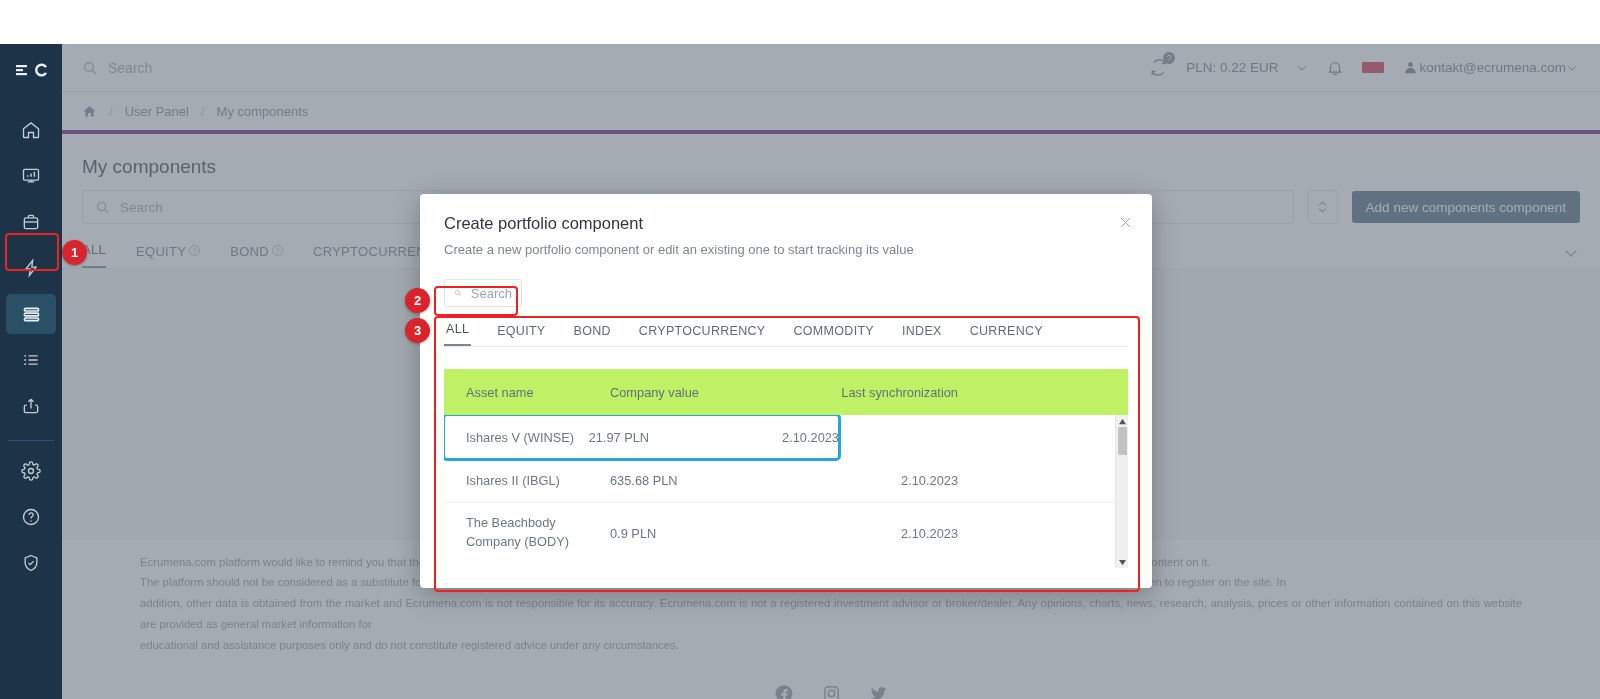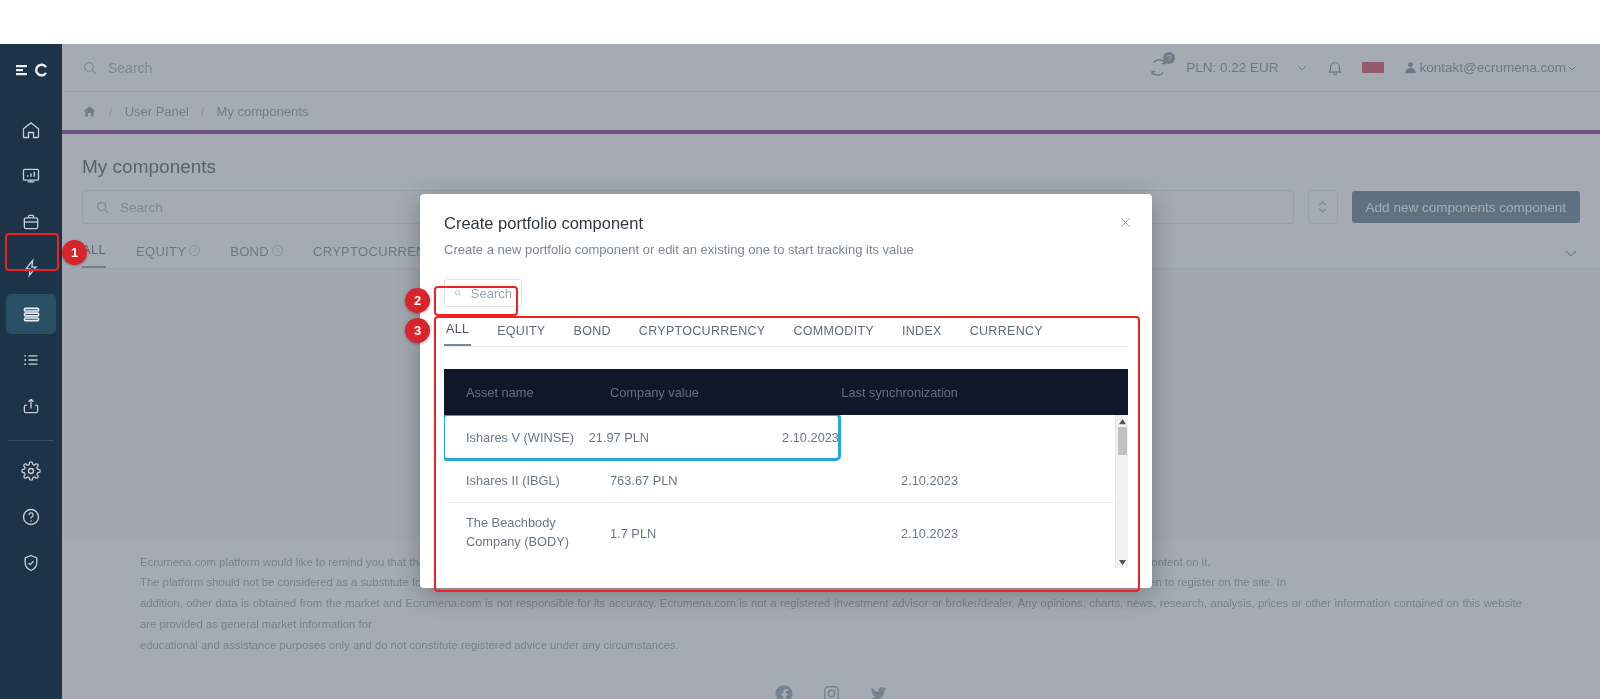--- a/index.html
+++ b/index.html
@@ -199,21 +199,21 @@
     font-size: 12.5px; color: #5f6b77;
     letter-spacing: .3px;
     padding: 0 2px 8px 2px;
   }
   .mtab.active { color: #47535f; border-bottom: 2px solid #7b8793; }
 
   .table-wrap { margin: 0 24px; flex: 1; position: relative; overflow: hidden; }
   .thead {
     display: flex; align-items: center;
     height: 46px; margin-top: 22px;
-    background: #0f172a;
+    background: #bef264;
     font-size: 12.8px; color: #62707d;
   }
   .col-a { width: 166px; padding-left: 22px; }
   .col-b { width: 168px; }
   .col-c { width: 180px; text-align: right; }
   .col-d { flex: 1; }
 
   .tbody { position: relative; height: 148px; overflow: hidden; }
   .trow {
     display: flex; align-items: center;
@@ -514,27 +514,27 @@
       </div>
 
       <div class="tbody">
         <div class="trow selected">
           <div class="col-a">Ishares V (WINSE)</div>
           <div class="col-b">21.97 PLN</div>
           <div class="col-c" style="width:126px">2.10.2023</div>
         </div>
         <div class="trow">
           <div class="col-a">Ishares II (IBGL)</div>
-          <div class="col-b">763.67 PLN</div>
+          <div class="col-b">635.68 PLN</div>
           <div class="col-c">2.10.2023</div>
           <div class="col-d"></div>
         </div>
         <div class="trow tall">
           <div class="col-a" style="line-height:1.45">The Beachbody Company (BODY)</div>
-          <div class="col-b">1.7 PLN</div>
+          <div class="col-b">0.9 PLN</div>
           <div class="col-c">2.10.2023</div>
           <div class="col-d"></div>
         </div>
 
       </div>
 
       <div class="vscroll">
         <div class="vs-arrow">
           <svg class="svgi" width="9" height="7" viewBox="0 0 10 8" fill="currentColor">
               <path d="M5 1 9 7H1z"></path>

